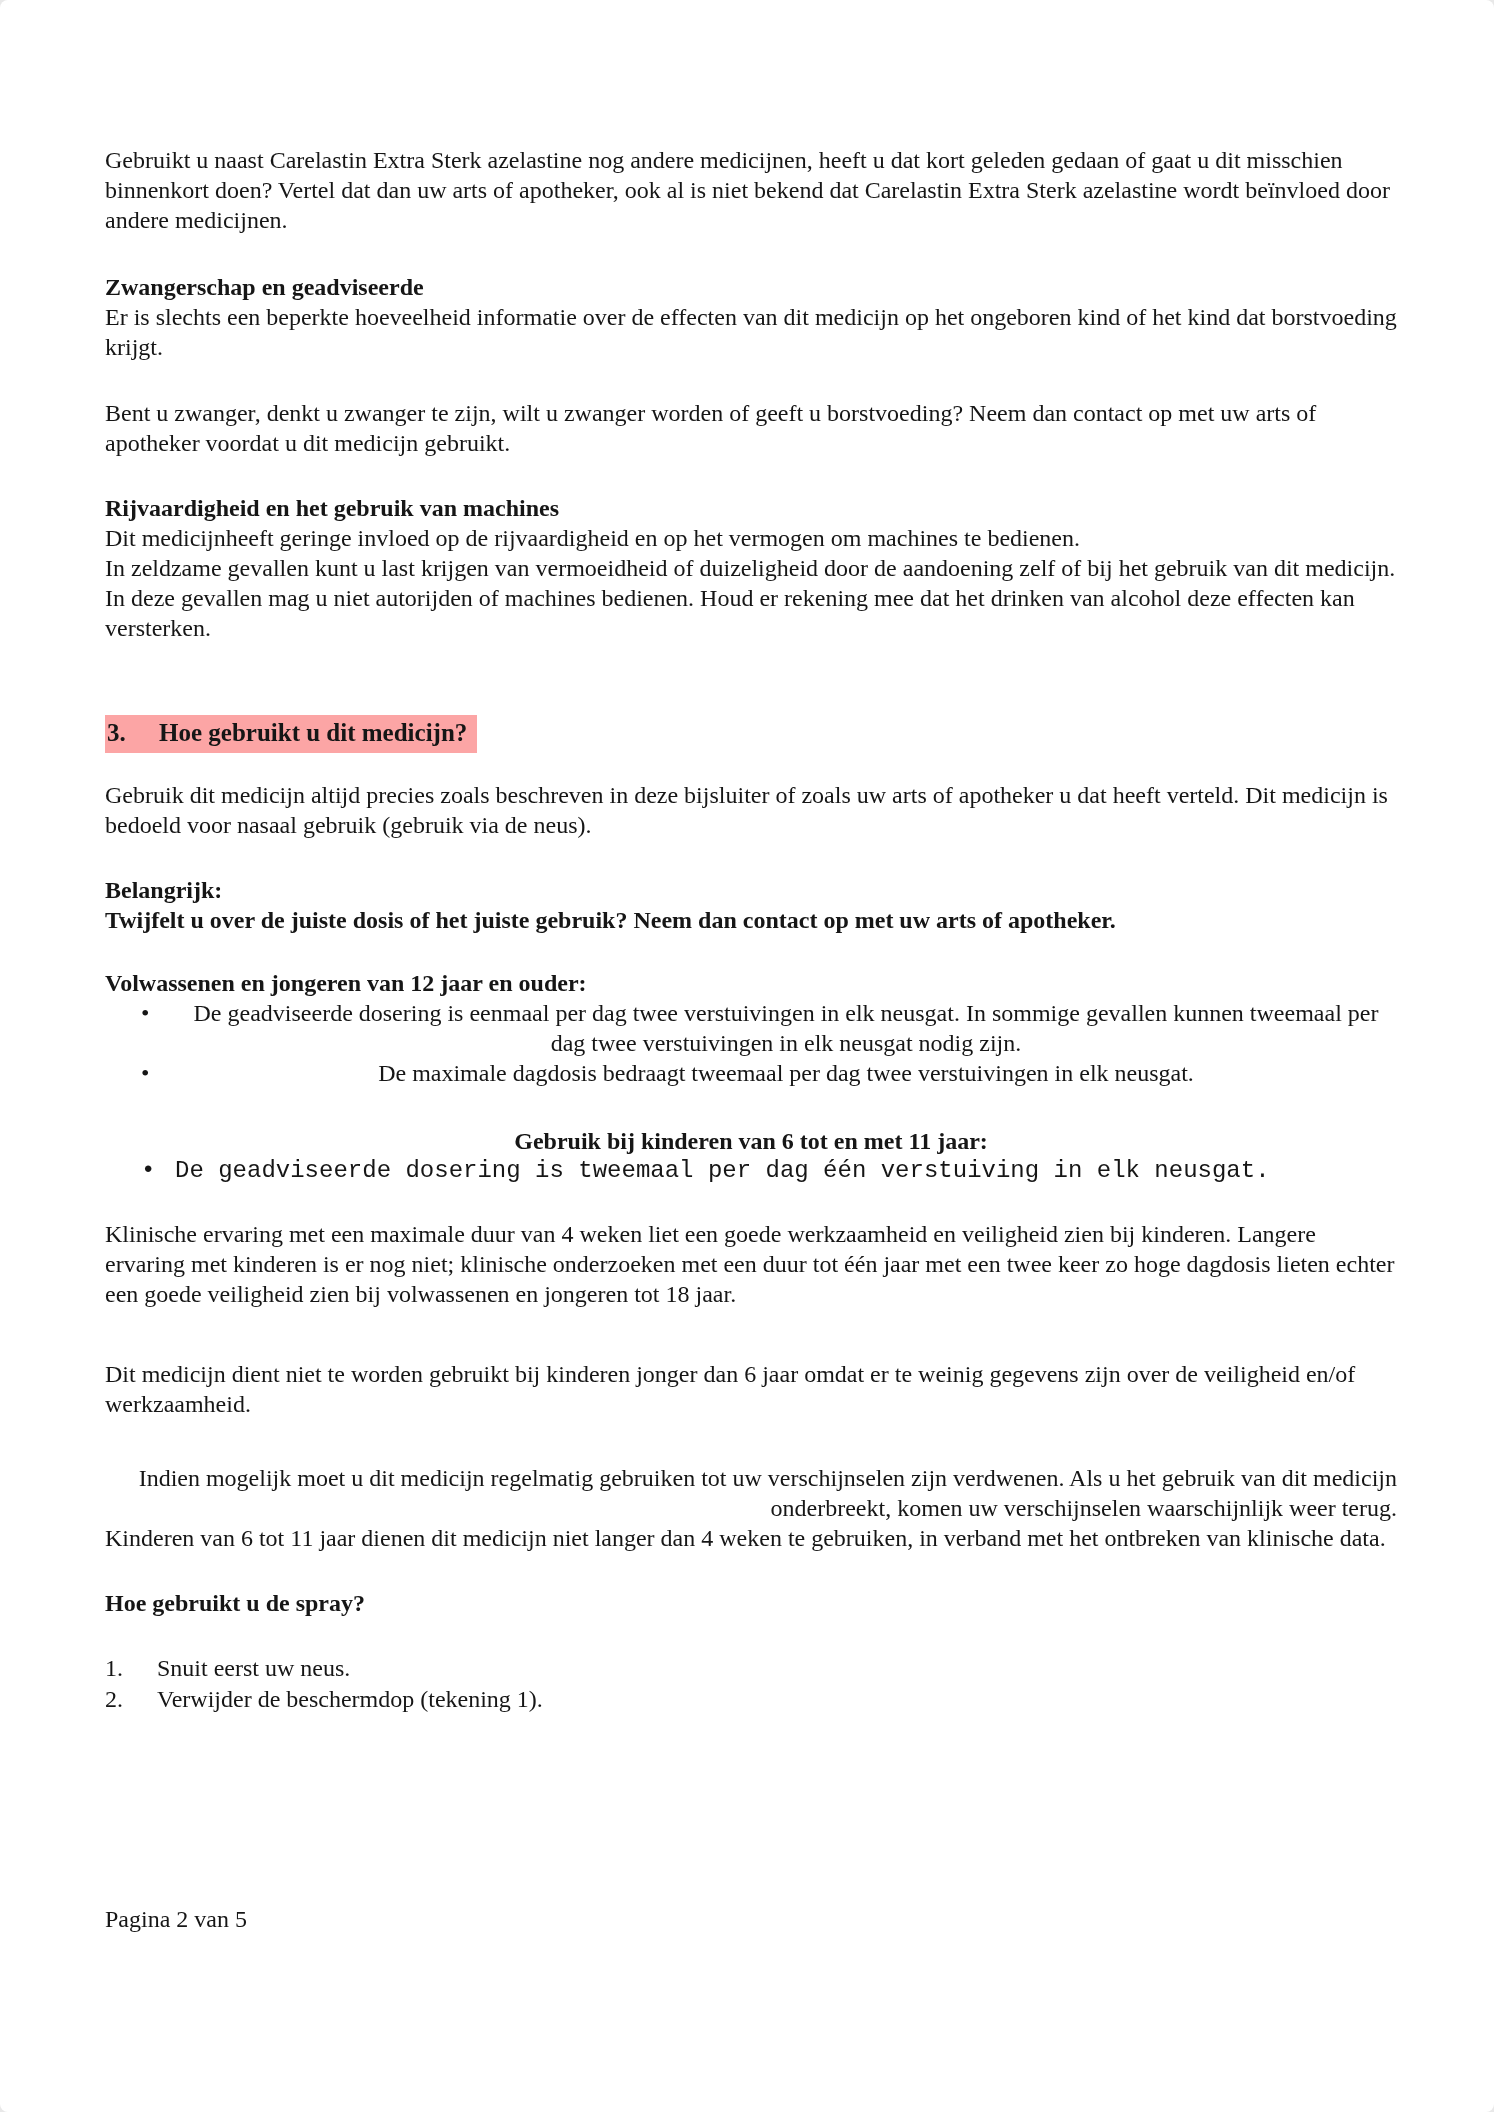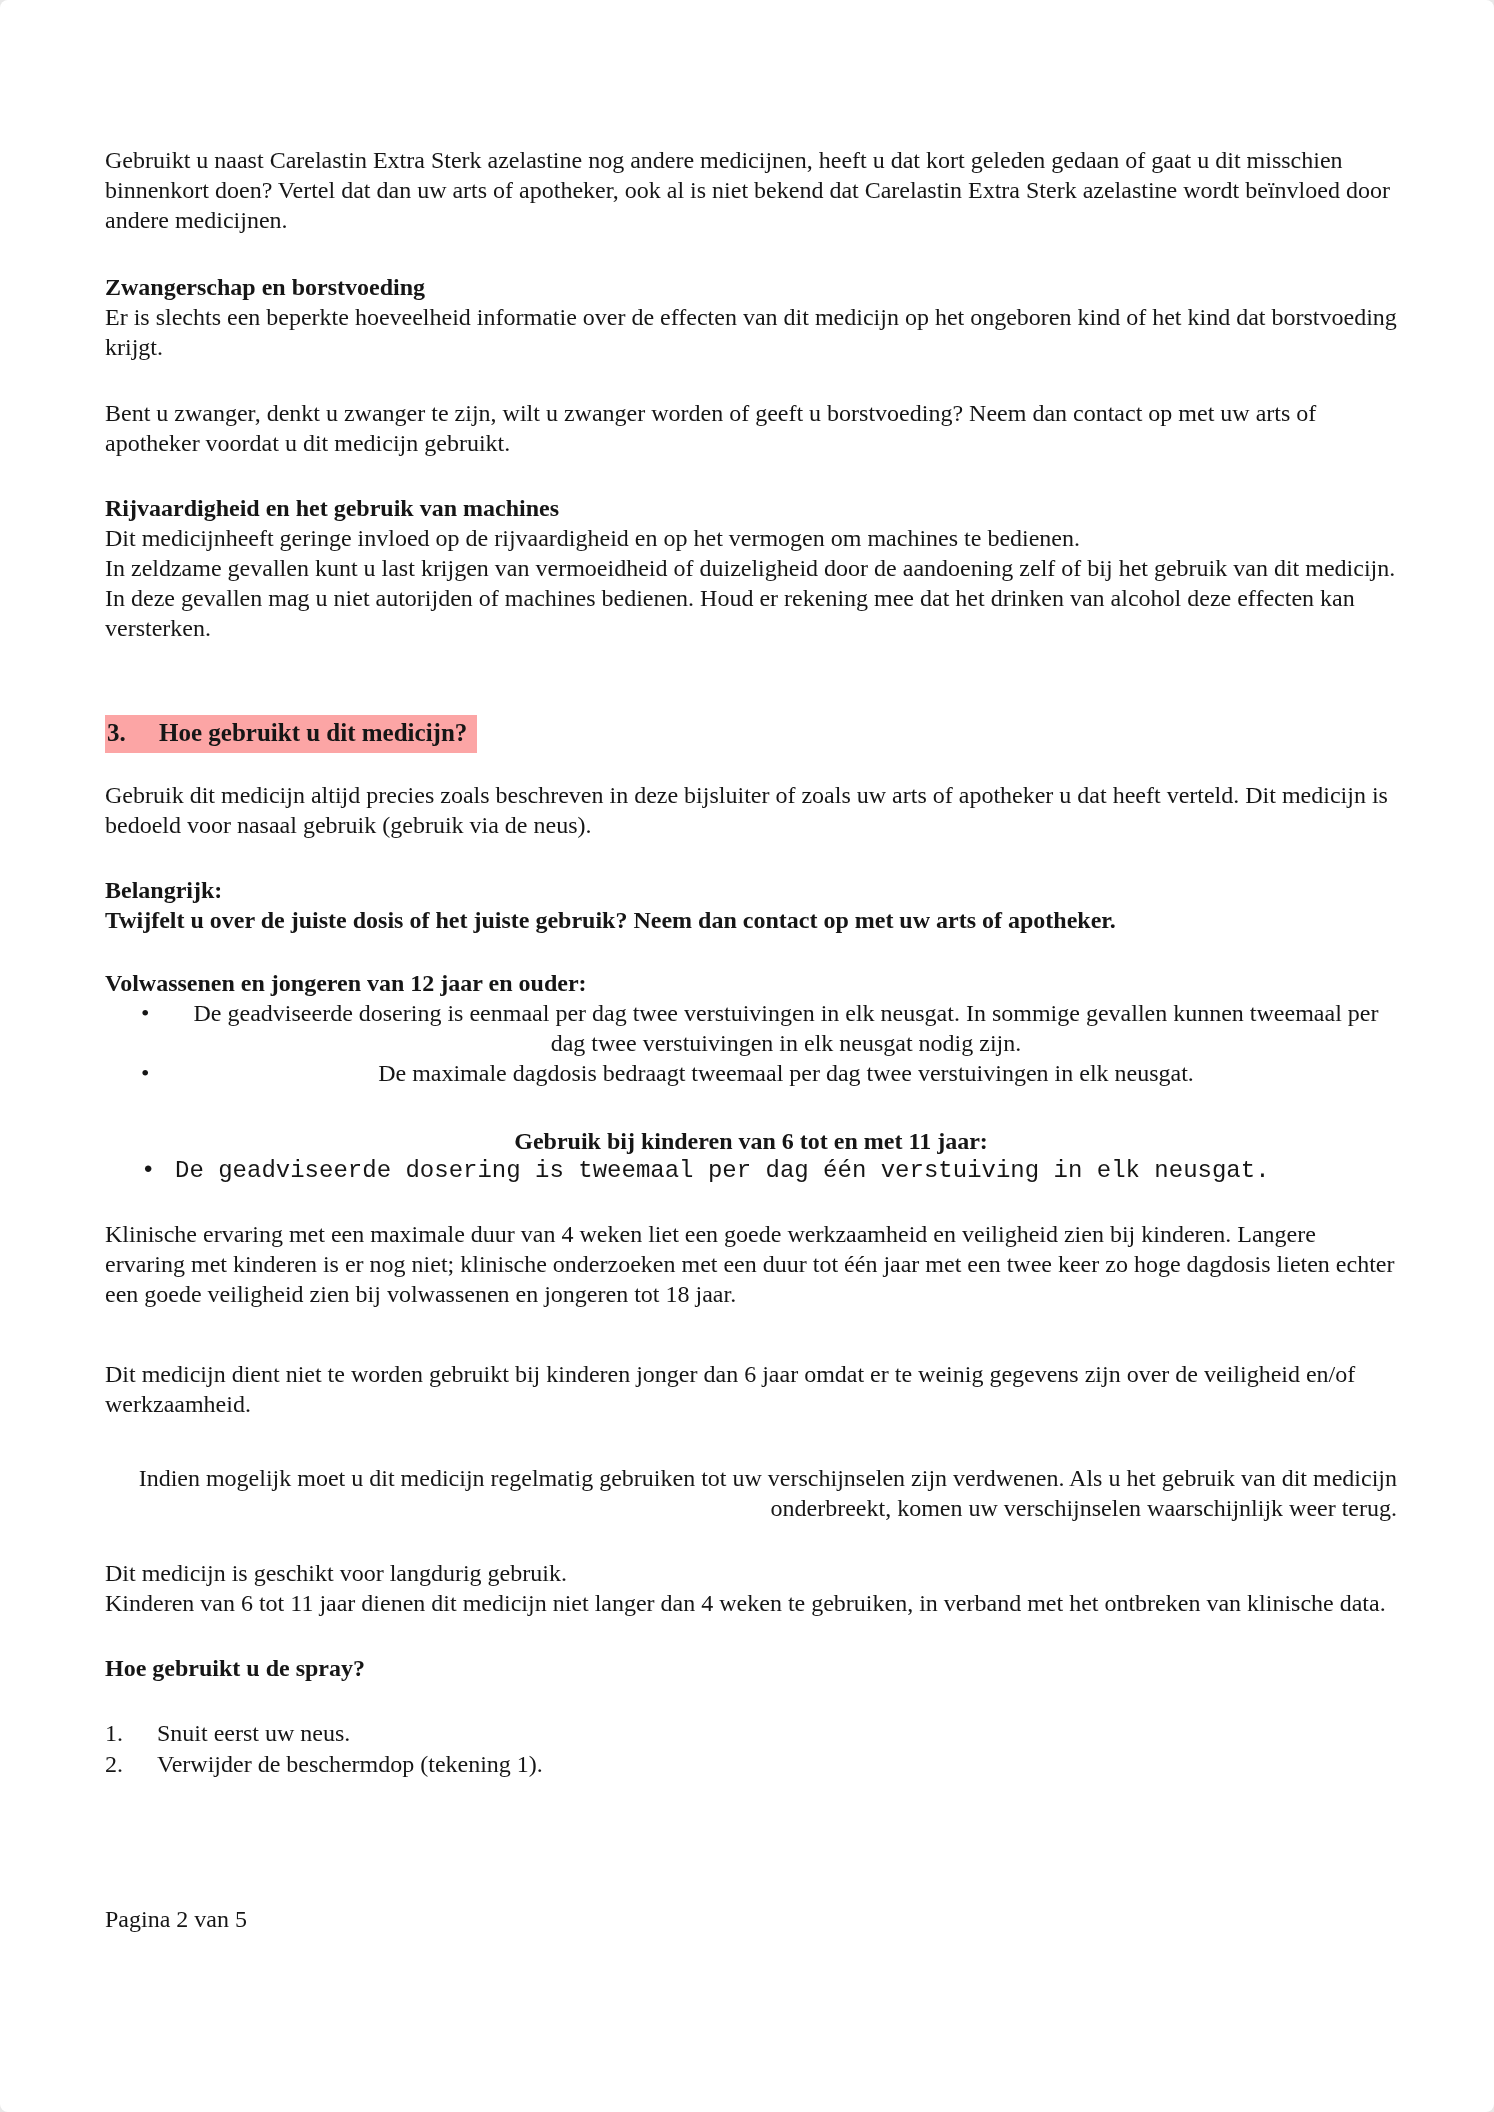--- a/index.html
+++ b/index.html
@@ -64,21 +64,21 @@
   }
 </style>
 </head>
 <body>
 
 <div class="page">
   <div class="content">
 
     <p class="p">Gebruikt u naast Carelastin Extra Sterk azelastine nog andere medicijnen, heeft u dat kort geleden gedaan of gaat u dit misschien binnenkort doen? Vertel dat dan uw arts of apotheker, ook al is niet bekend dat Carelastin Extra Sterk azelastine wordt beïnvloed door andere medicijnen.</p>
 
-    <p class="h mt37">Zwangerschap en borstvoeding</p>
+    <p class="h mt37">Zwangerschap en geadviseerde</p>
     <p class="p">Er is slechts een beperkte hoeveelheid informatie over de effecten van dit medicijn op het ongeboren kind of het kind dat borstvoeding krijgt.</p>
     <p class="p mt36">Bent u zwanger, denkt u zwanger te zijn, wilt u zwanger worden of geeft u borstvoeding? Neem dan contact op met uw arts of apotheker voordat u dit medicijn gebruikt.</p>
 
     <p class="h mt35">Rijvaardigheid en het gebruik van machines</p>
     <p class="p">Dit medicijnheeft geringe invloed op de rijvaardigheid en op het vermogen om machines te bedienen.</p>
     <p class="p">In zeldzame gevallen kunt u last krijgen van vermoeidheid of duizeligheid door de aandoening zelf of bij het gebruik van dit medicijn. In deze gevallen mag u niet autorijden of machines bedienen. Houd er rekening mee dat het drinken van alcohol deze effecten kan versterken.</p>
 
     <div class="section-head mt72" id="section3-head" style="background: #fca5a5;">
       <span class="sec-num">3.</span><span class="sec-title">Hoe gebruikt u dit medicijn?</span>
     </div>
@@ -96,21 +96,20 @@
 
     <p class="h mt38">Gebruik bij kinderen van 6 tot en met 11 jaar:</p>
     <ul class="bullets mt39">
       <li>De geadviseerde dosering is tweemaal per dag één verstuiving in elk neusgat.</li>
     </ul>
 
     <p class="p mt33">Klinische ervaring met een maximale duur van 4 weken liet een goede werkzaamheid en veiligheid zien bij kinderen. Langere ervaring met kinderen is er nog niet; klinische onderzoeken met een duur tot één jaar met een twee keer zo hoge dagdosis lieten echter een goede veiligheid zien bij volwassenen en jongeren tot 18 jaar.</p>
     <p class="p mt50">Dit medicijn dient niet te worden gebruikt bij kinderen jonger dan 6 jaar omdat er te weinig gegevens zijn over de veiligheid en/of werkzaamheid.</p>
     <p class="p mt30">Indien mogelijk moet u dit medicijn regelmatig gebruiken tot uw verschijnselen zijn verdwenen. Als u het gebruik van dit medicijn onderbreekt, komen uw verschijnselen waarschijnlijk weer terug.</p>
 
-    <p class="p mt35">Dit medicijn is geschikt voor langdurig gebruik.</p>
     <p class="p">Kinderen van 6 tot 11 jaar dienen dit medicijn niet langer dan 4 weken te gebruiken, in verband met het ontbreken van klinische data.</p>
 
     <p class="h mt35">Hoe gebruikt u de spray?</p>
 
     <div class="mt35">
       <div class="step">
         <span class="step-num">1.</span><span>Snuit eerst uw neus.</span>
       </div>
       <div class="step">
         <span class="step-num">2.</span><span>Verwijder de beschermdop (tekening 1).</span>

